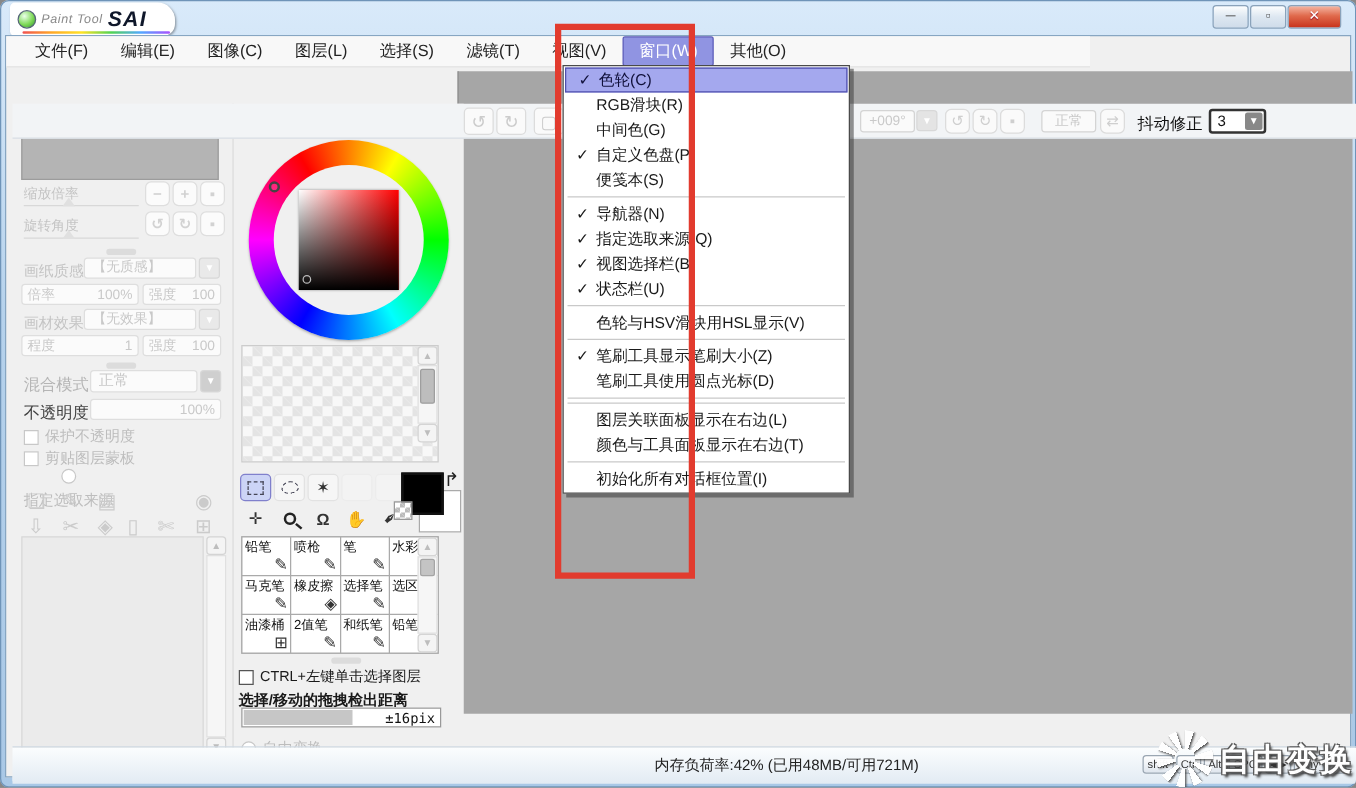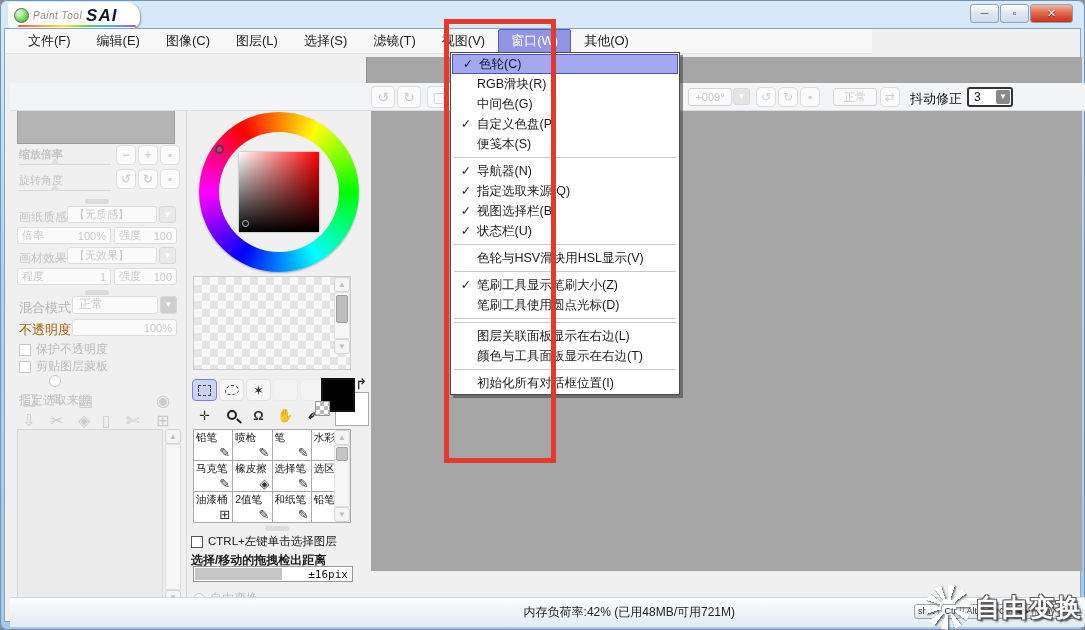--- a/index.html
+++ b/index.html
@@ -155,21 +155,21 @@
     <div class="winbtn"><span>▫</span></div>
     <div class="winbtn close"><span>✕</span></div>
   </div>
 
   <div class="inner">
 
     <div class="canvas"></div>
 
     <div class="leftpanel">
       <div class="navprev"></div>
-      <div class="abs dis-lbl" style="left:9px;top:64px;font-weight:bold;">缩放倍率</div>
+      <div class="abs dis-lbl" style="left:9px;top:64px;">缩放倍率</div>
       <div class="slider-line" style="left:9px;top:81px;width:92px;"></div>
       <div class="slider-tri" style="left:40px;top:75px;"></div>
       <div class="abs dis-lbl" style="left:9px;top:90px;">旋转角度</div>
       <div class="slider-line" style="left:9px;top:107px;width:92px;"></div>
       <div class="slider-tri" style="left:40px;top:101px;"></div>
       <div class="sq-btn" style="left:106px;top:62px;"><span>−</span></div>
       <div class="sq-btn" style="left:128px;top:62px;"><span>+</span></div>
       <div class="sq-btn" style="left:150px;top:62px;"><span>▪</span></div>
       <div class="sq-btn" style="left:106px;top:86px;"><span>↺</span></div>
       <div class="sq-btn" style="left:128px;top:86px;"><span>↻</span></div>
@@ -196,21 +196,21 @@
       </div>
       <div class="fieldrow" style="left:104px;top:185px;width:63px;">
         <span>强度</span>
           <span>100</span>
       </div>
       <div class="pill" style="left:75px;top:207px;"></div>
 
       <div class="abs" style="left:9px;top:216px;font-size:13px;color:#b5b5b5;">混合模式</div>
       <div class="combo" style="left:62px;top:213px;width:86px;height:18px;font-size:12px;">正常</div>
       <div class="combo-btn" style="left:150px;top:213px;height:18px;background:#cfcfcf;"><span>▼</span></div>
-      <div class="abs" style="left:9px;top:238px;font-size:13px;color:#a16207;">不透明度</div>
+      <div class="abs" style="left:9px;top:238px;font-size:13px;color:#404040;">不透明度</div>
       <div class="fieldrow" style="left:62px;top:236px;width:105px;justify-content:flex-end;">
         <span>100%</span>
       </div>
       <div class="chkrow" style="left:9px;top:258px;">
         <div class="chk"></div>
         <span>保护不透明度</span>
       </div>
       <div class="chkrow" style="left:9px;top:275px;">
         <div class="chk"></div>
         <span>剪贴图层蒙板</span>

